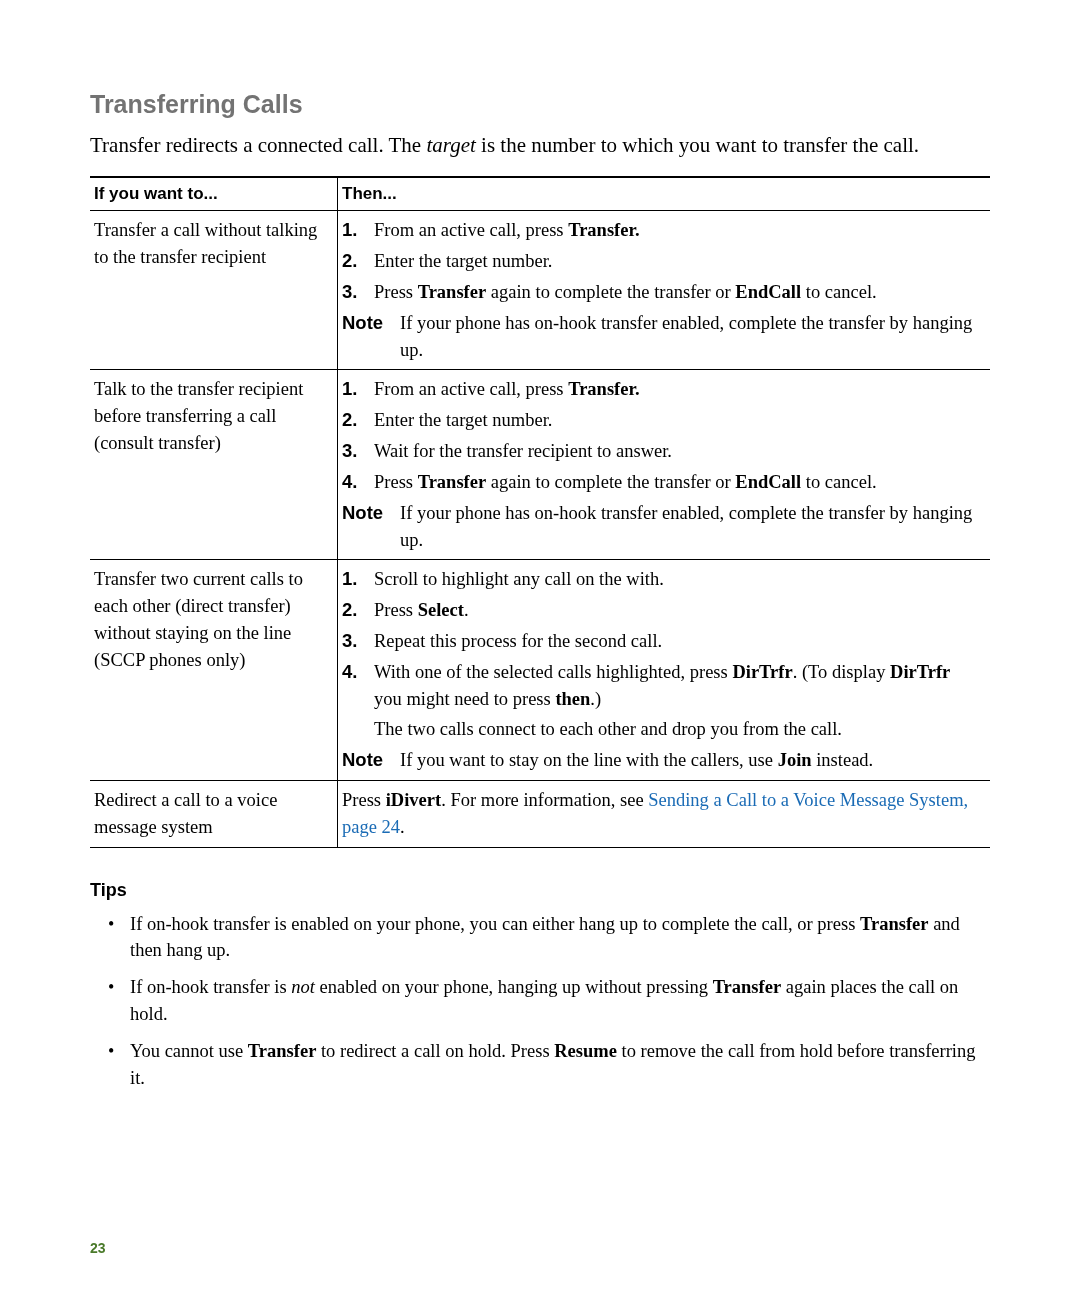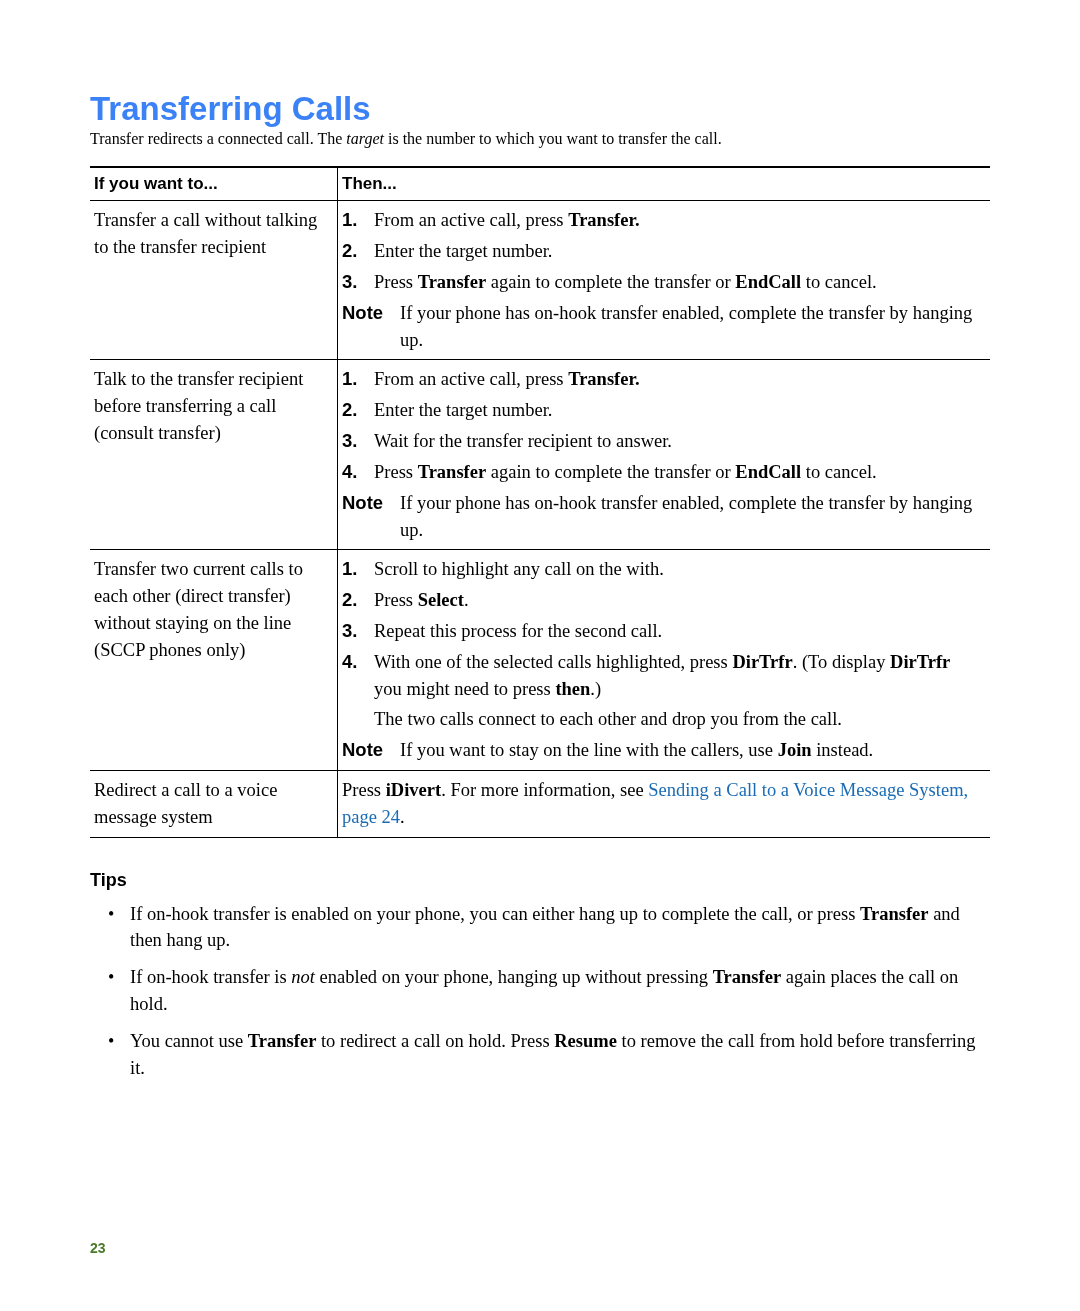--- a/index.html
+++ b/index.html
@@ -6,28 +6,28 @@
   body {
     width: 1080px;
     height: 1311px;
     background: #fff;
     font-family: 'Times New Roman', Times, serif;
     color: #000;
     padding: 90px 90px 40px 90px;
     position: relative;
   }
   h1 {
-    color: #3b82f6;
-    font-family: Arial, Helvetica, sans-serif;
-    font-weight: bold;
-    font-size: 33px;
-    margin-bottom: 0;
+    color: #737373;
+    font-family: Arial, Helvetica, sans-serif;
+    font-weight: bold;
+    font-size: 25px;
+    margin-bottom: 12px;
   }
   .intro {
-    font-size: 16px;
+    font-size: 21px;
     margin-bottom: 16px;
     line-height: 1.4;
   }
   .intro em { font-style: italic; }
   table {
     width: 100%;
     border-collapse: collapse;
     font-size: 18.5px;
   }
   thead th {

